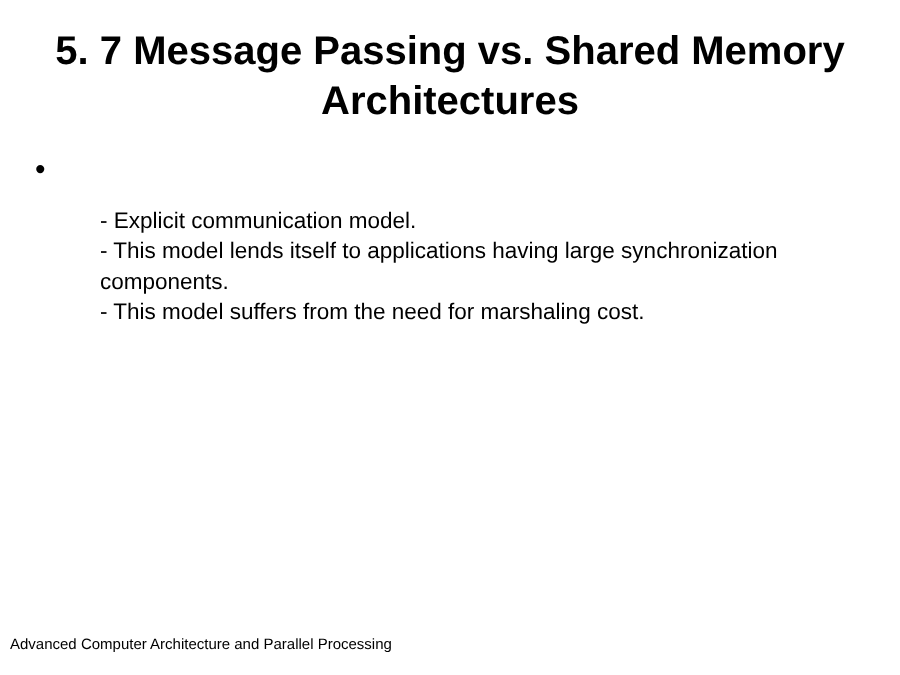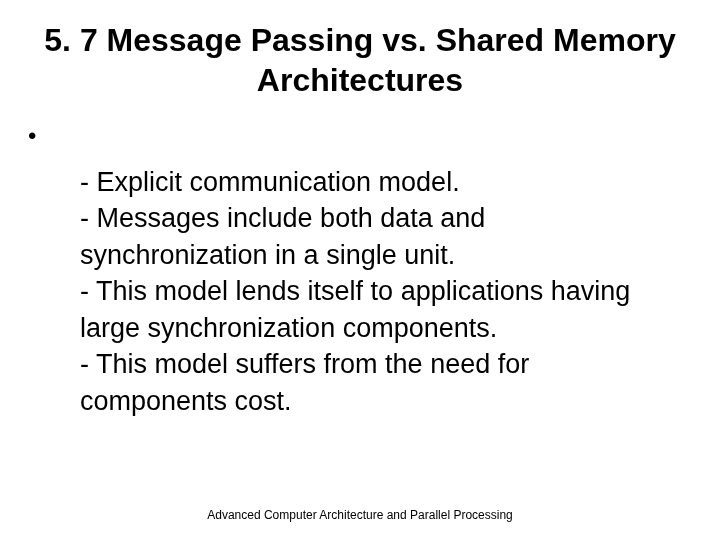--- a/index.html
+++ b/index.html
@@ -1,38 +1,37 @@
 <!DOCTYPE html>
 <html><head>
 <meta charset="utf-8">
 <style>
   * { margin: 0; padding: 0; box-sizing: border-box; }
   html, body { width: 720px; height: 540px; background: #fff; font-family: Arial, Helvetica, sans-serif; color: #000; }
   .slide { width: 720px; height: 540px; position: relative; padding: 20px 40px 0 40px; }
   .title { font-size: 32px; font-weight: bold; text-align: center; line-height: 1.25; margin-bottom: 22px; }
   .bullet-row { display: flex; align-items: baseline; font-size: 24px; margin-left: -12px; margin-bottom: 14px; }
   .bullet-dot { margin-right: 10px; }
-  .points { margin-left: 40px; font-size: 27px; line-height: 1.35; max-width: 620px; }
-  .footer { position: absolute; bottom: 18px; left: 0; right: 0; display: flex; justify-content: center; font-size: 12px; padding: 0 8px; }
+  .points { margin-left: 40px; font-size: 18px; line-height: 1.35; max-width: 620px; }
+  .footer { position: absolute; bottom: 18px; left: 0; right: 0; display: flex; justify-content: space-between; font-size: 12px; padding: 0 8px; }
 </style>
 </head>
 <body>
 
 <div class="slide">
 
   <h1 class="title">5. 7 Message Passing vs. Shared Memory Architectures</h1>
 
   <div class="bullet-row">
     <span class="bullet-dot">•</span>
   </div>
 
   <div class="points">
     <div>- Explicit communication model.</div>
-    <div>- Messages include both data and synchronization in a single unit.</div>
     <div>- This model lends itself to applications having large synchronization components.</div>
-    <div>- This model suffers from the need for components cost.</div>
+    <div>- This model suffers from the need for marshaling cost.</div>
   </div>
 
   <div class="footer">
     <span>Advanced Computer Architecture and Parallel Processing</span>
   </div>
 
 </div>
 
 </body></html>

